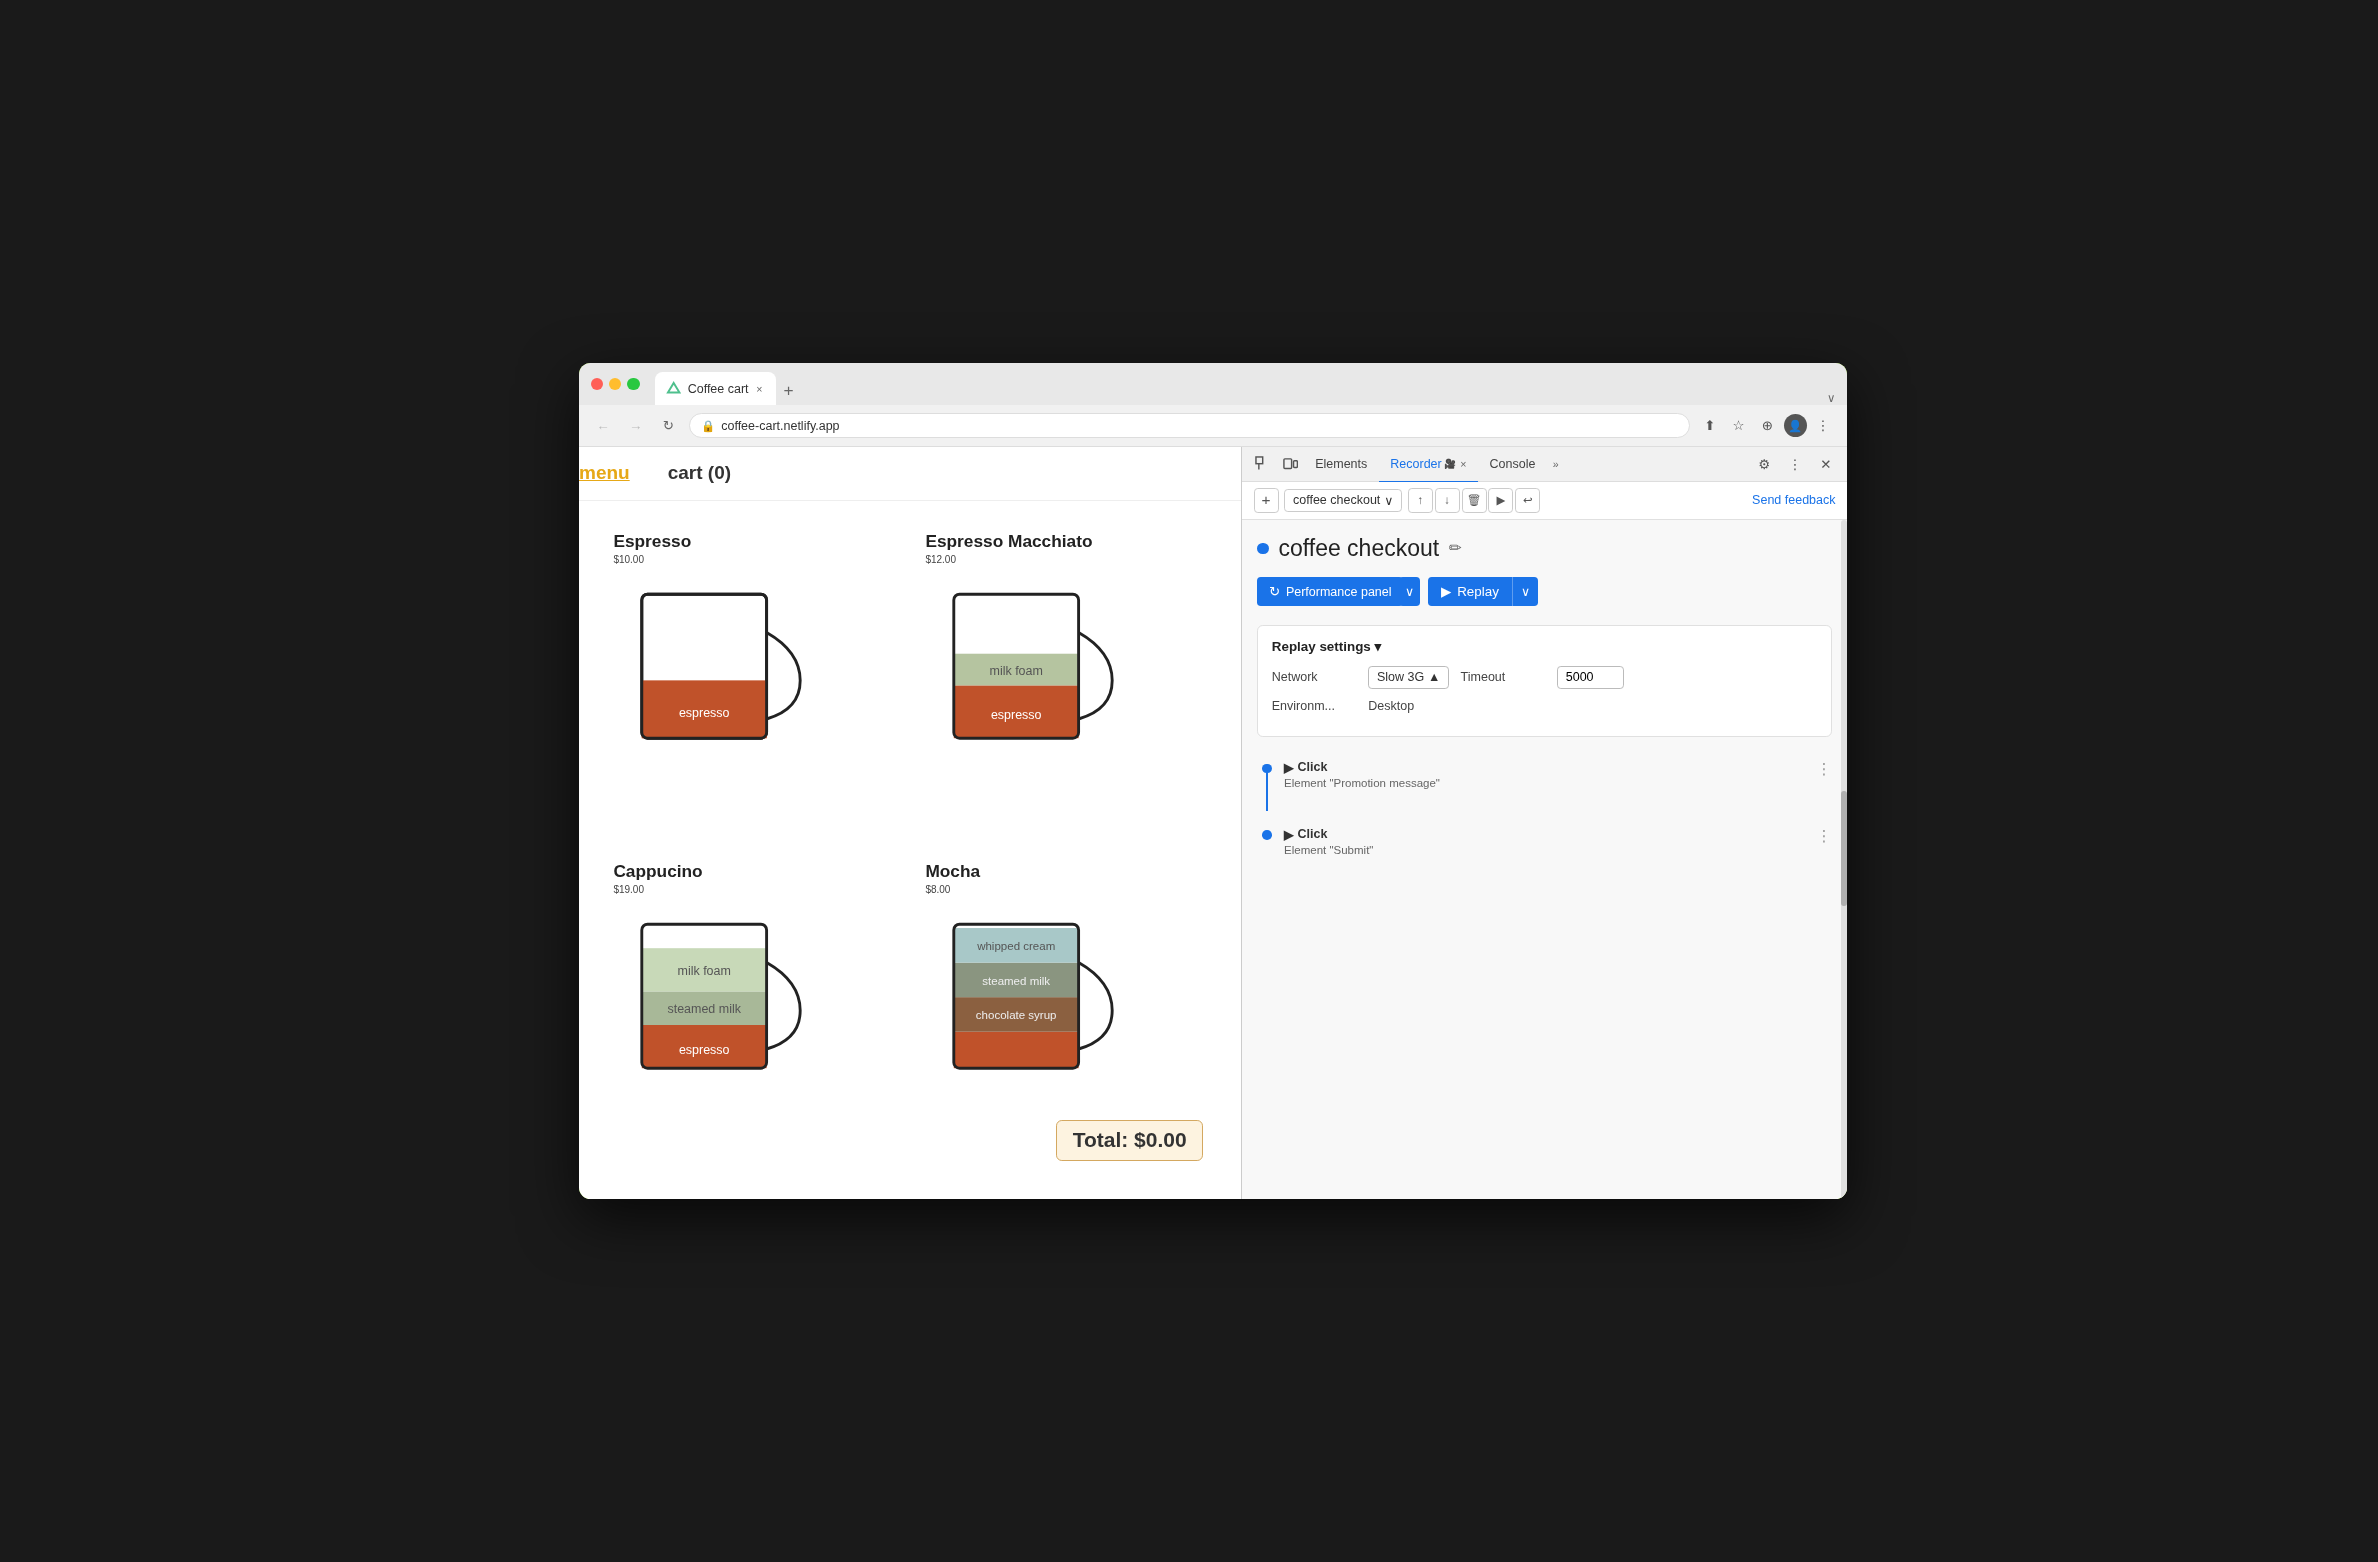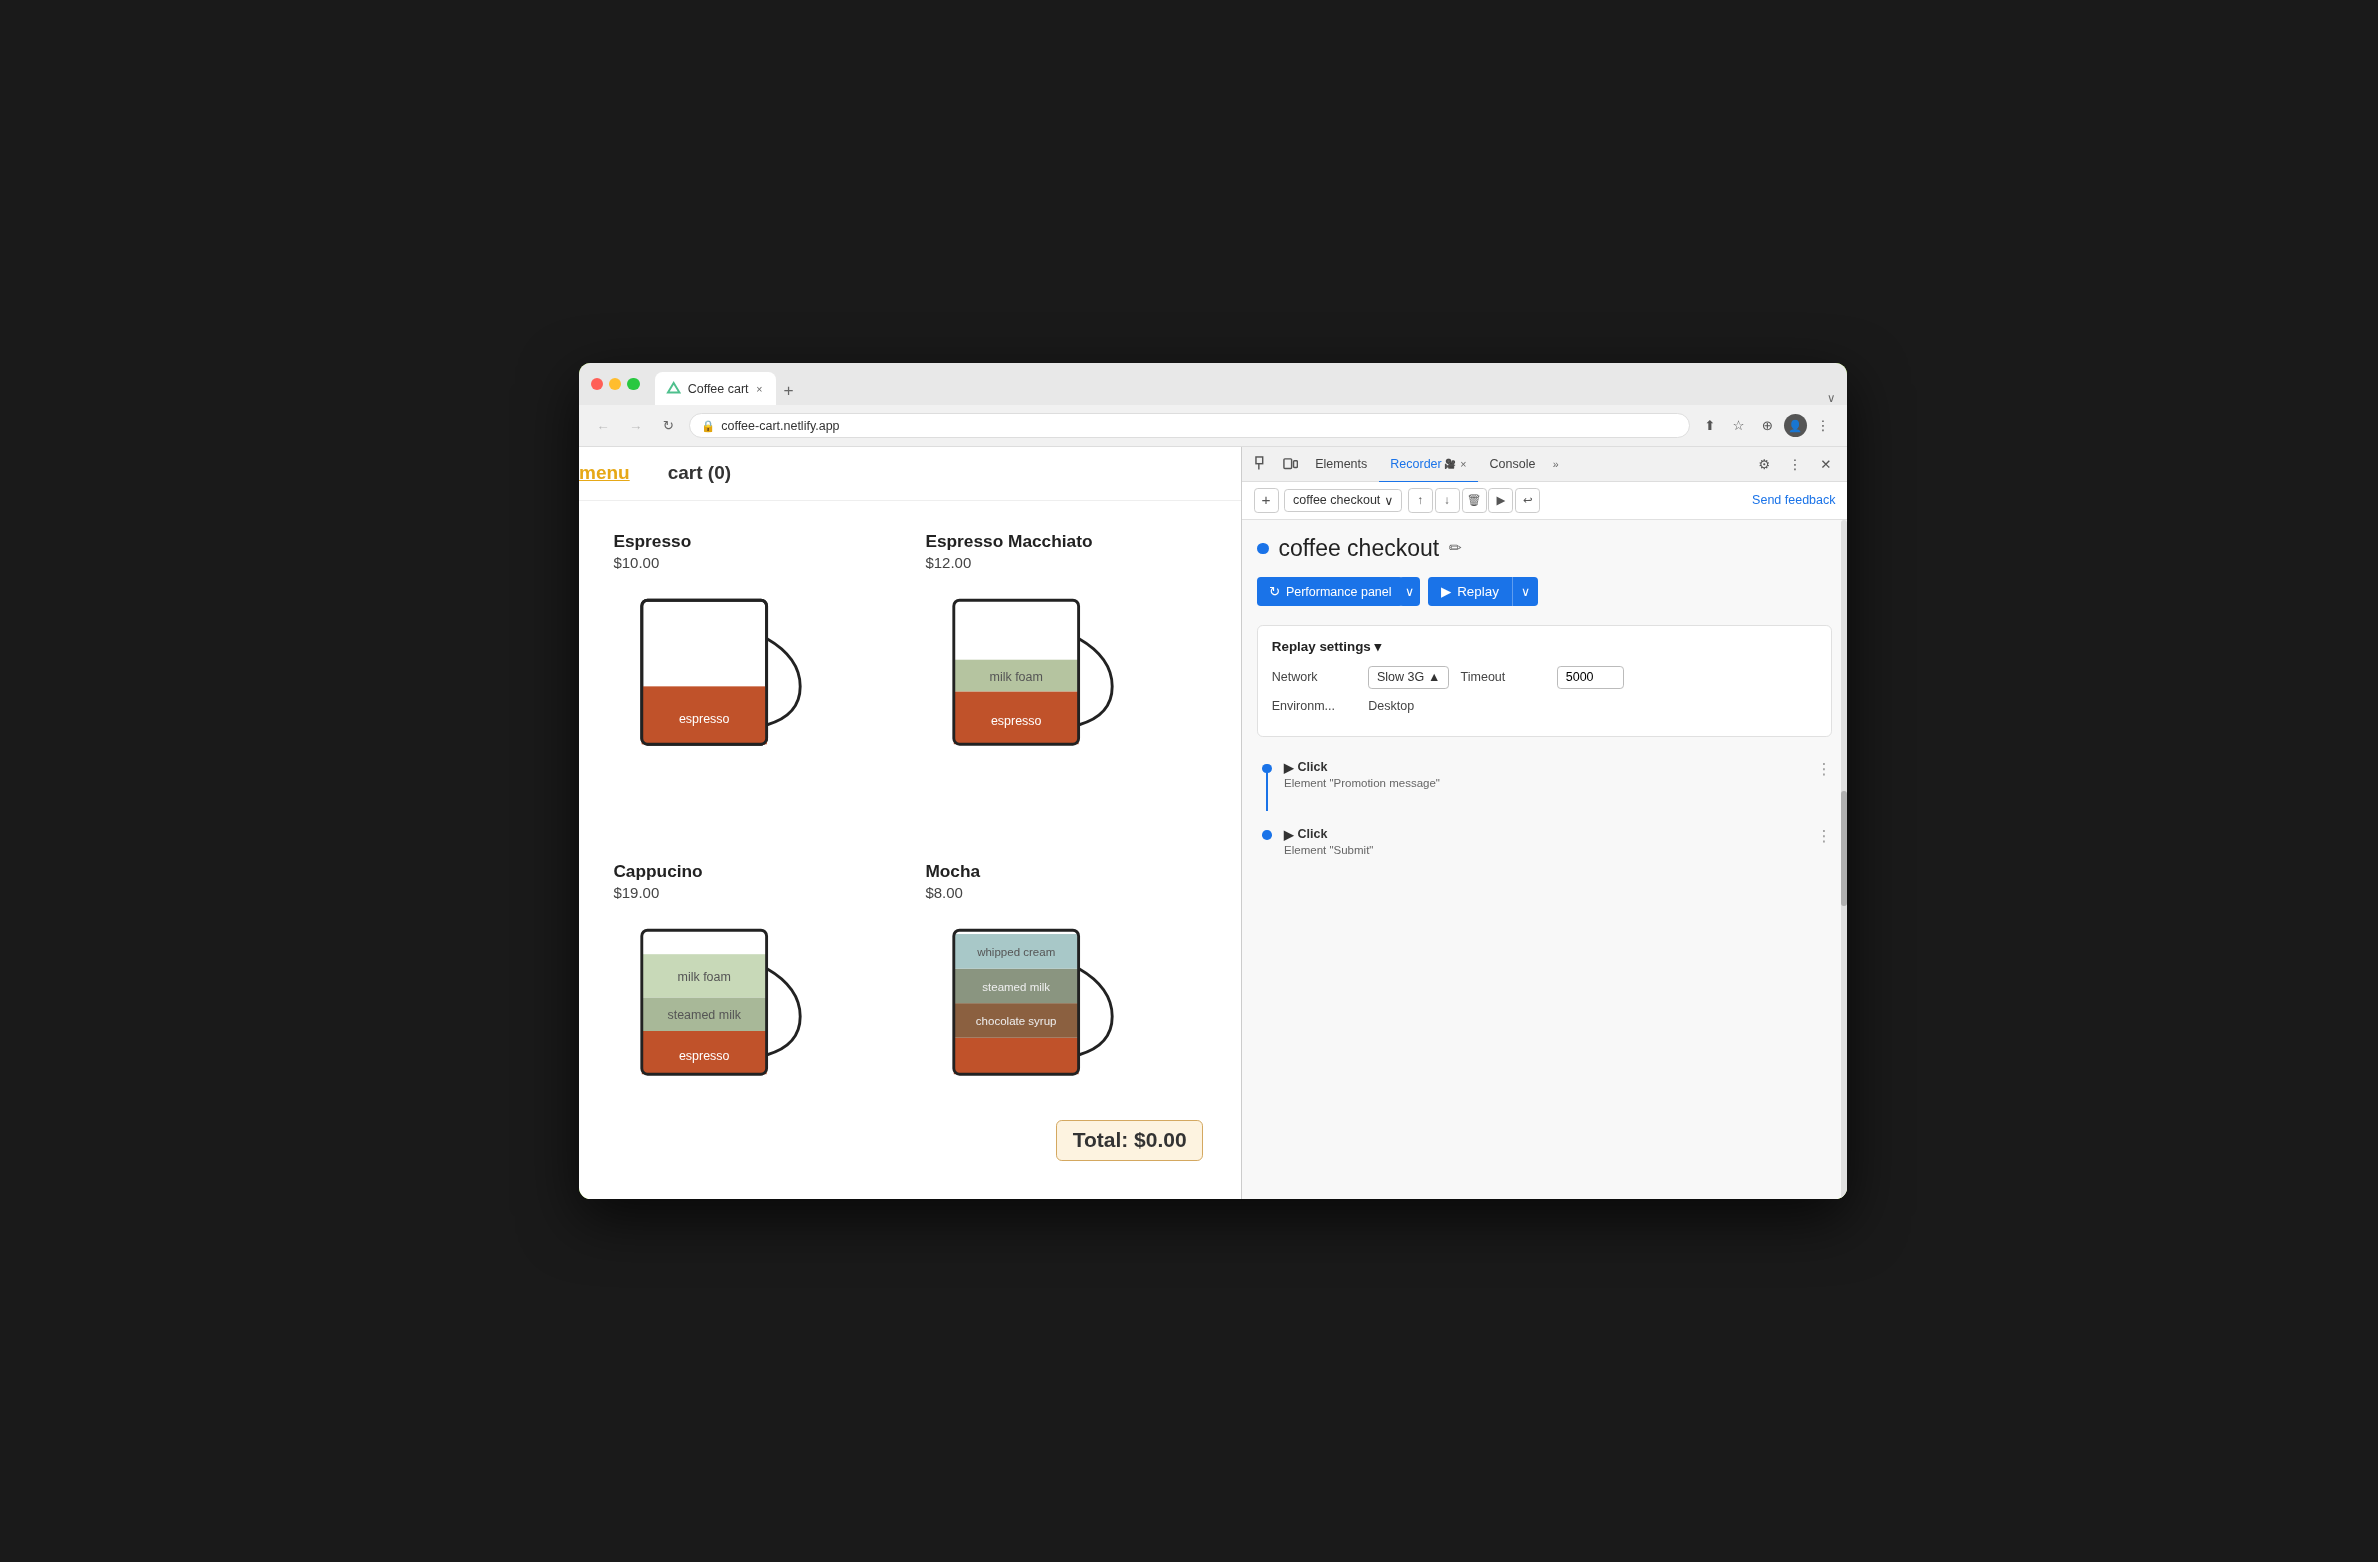--- a/index.html
+++ b/index.html
@@ -181,21 +181,21 @@
     .coffee-item {
       padding: 11.5px 15.4px;
     }
     .coffee-name {
       font-size: 17.3px;
       font-weight: 700;
       color: #222;
       margin-bottom: 1.9px;
     }
     .coffee-price {
-      font-size: 15px;
+      font-size: 10px;
       color: #444;
       margin-bottom: 9.6px;
     }
     .total-badge {
       position: absolute;
       bottom: 19px;
       right: 19px;
       background: #fdf3e0;
       border: 1.9px solid #d4a860;
       border-radius: 5.8px;

